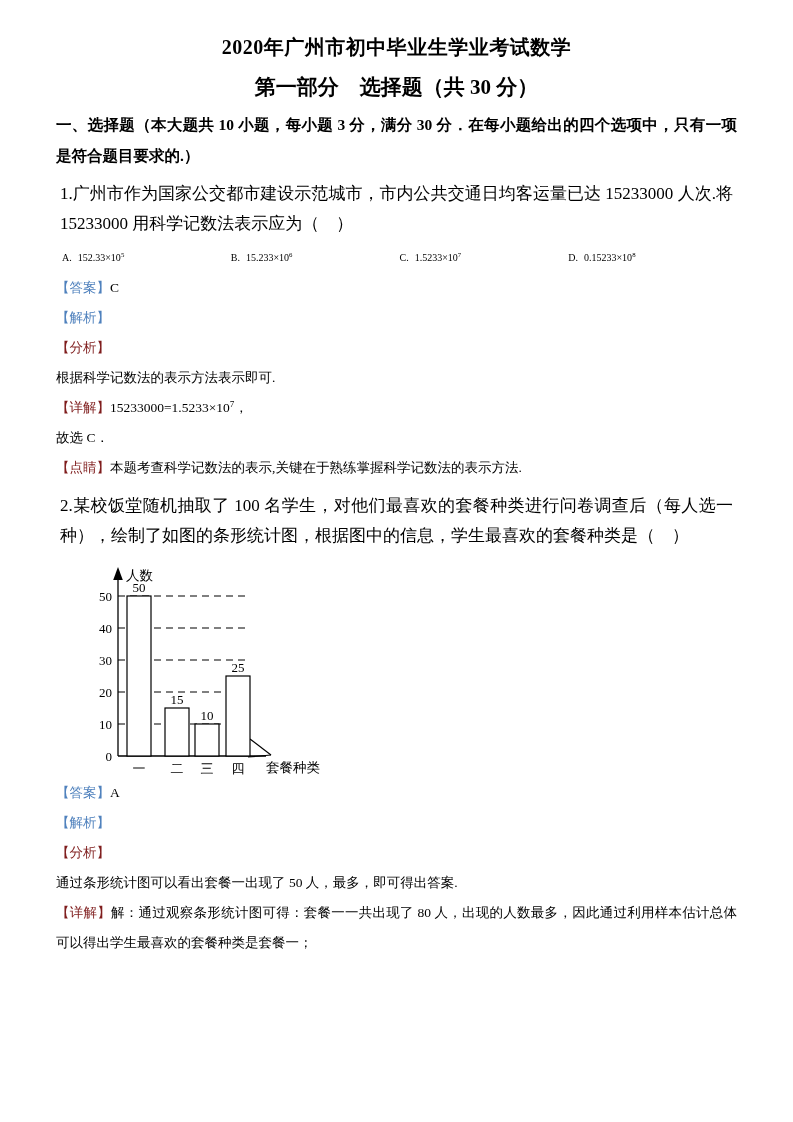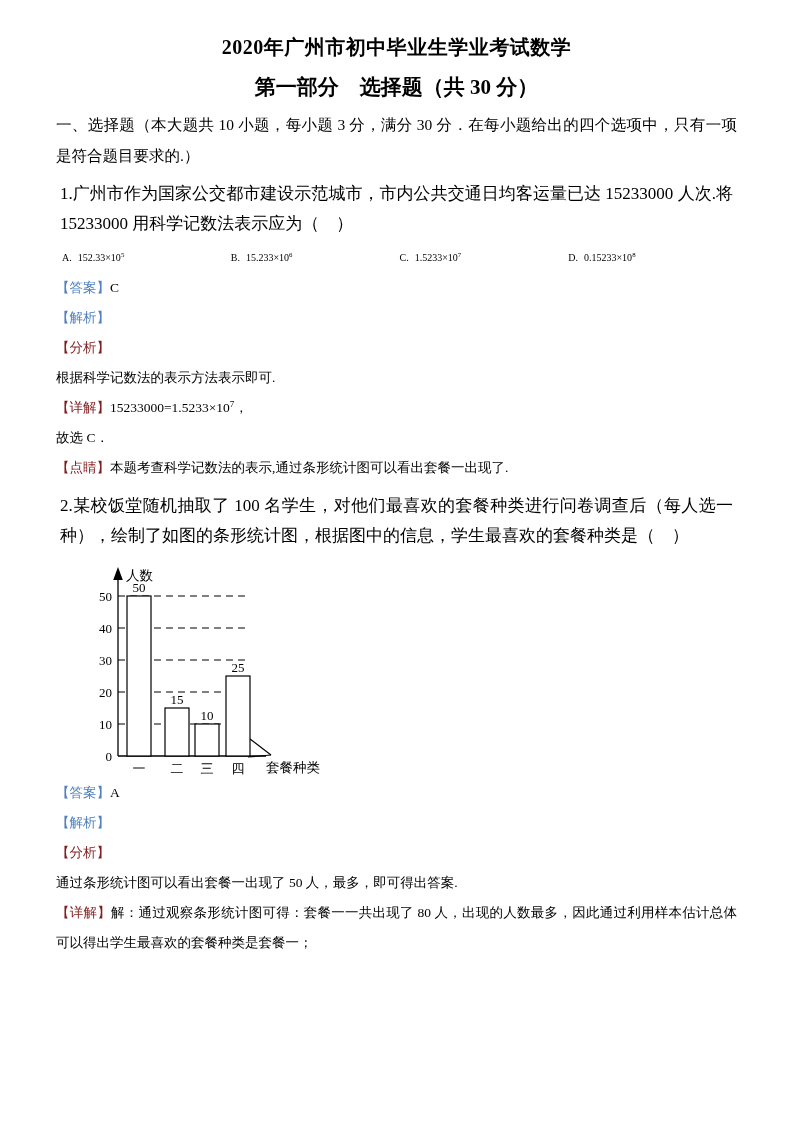--- a/index.html
+++ b/index.html
@@ -36,21 +36,21 @@
   .part-title {
     text-align: center;
     font-size: 21px;
     font-weight: bold;
     margin: 0;
     padding-top: 14px;
     line-height: 24px;
   }
   .section-head {
     font-size: 15.5px;
-    font-weight: normal;
+    font-weight: bold;
     line-height: 31px;
     margin: 0;
     padding-top: 10px;
     text-align: justify;
   }
 
   
   .q-text {
     font-size: 17px;
     line-height: 30px;
@@ -145,21 +145,21 @@
   <p class="para"><span class="tag">【解析】</span></p>
 
   <p class="para"><span class="tag-dark">【分析】</span></p>
 
   <p class="para">根据科学记数法的表示方法表示即可.</p>
 
   <p class="para"><span class="tag-dark">【详解】</span><span>15233000=1.5233×10</span><sup>7</sup><span>，</span></p>
 
   <p class="para">故选 C．</p>
 
-  <p class="para"><span class="tag-dark">【点睛】</span><span>本题考查科学记数法的表示,通过条形统计图可以看出套餐一出现了.</span></p>
+  <p class="para"><span class="tag-dark">【点睛】</span><span>本题考查科学记数法的表示,关键在于熟练掌握科学记数法的表示方法.</span></p>
 
   <p class="q-text">2.某校饭堂随机抽取了 100 名学生，对他们最喜欢的套餐种类进行问卷调查后（每人选一种），绘制了如图的条形统计图，根据图中的信息，学生最喜欢的套餐种类是（　）</p>
 
   <div class="chart-wrap">
     <svg class="chart-svg" width="300" height="215" viewBox="0 0 300 215">
 
       <g stroke="#000000" stroke-width="1.1" stroke-dasharray="7,5">
         <line x1="38" y1="163" x2="168" y2="163"></line>
         <line x1="38" y1="131" x2="168" y2="131"></line>
         <line x1="38" y1="99" x2="168" y2="99"></line>

